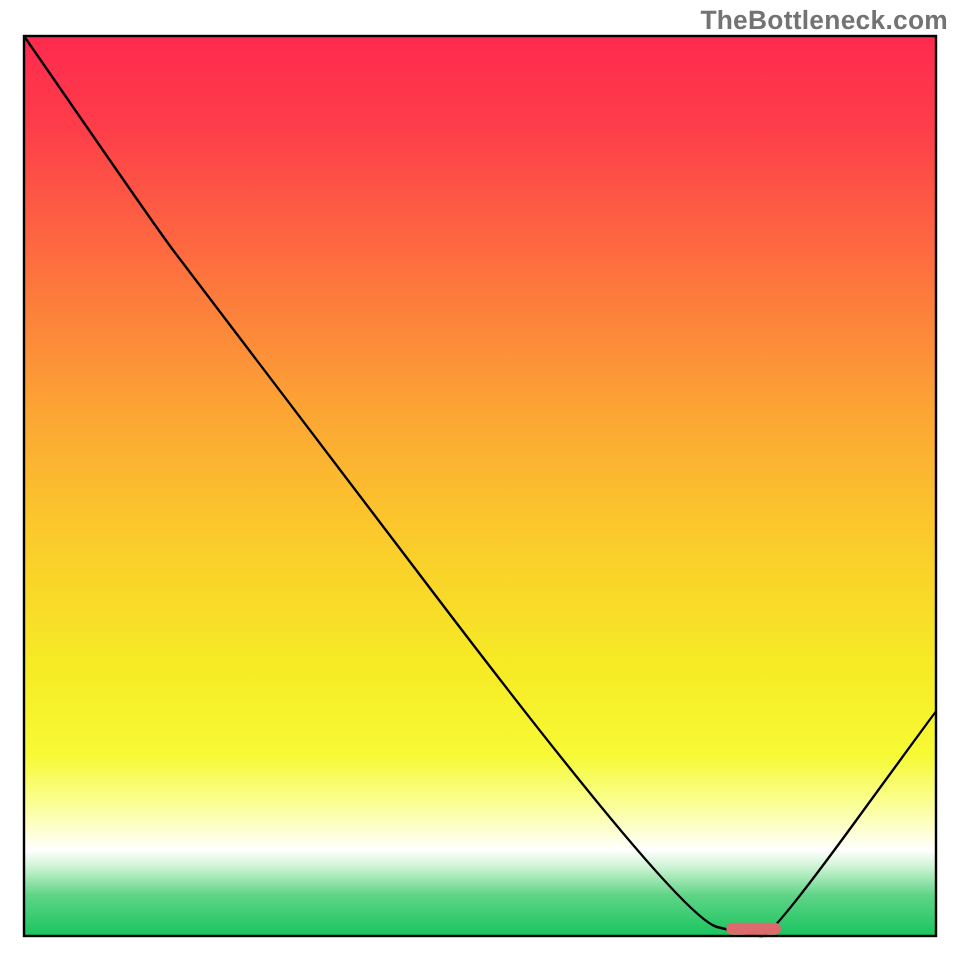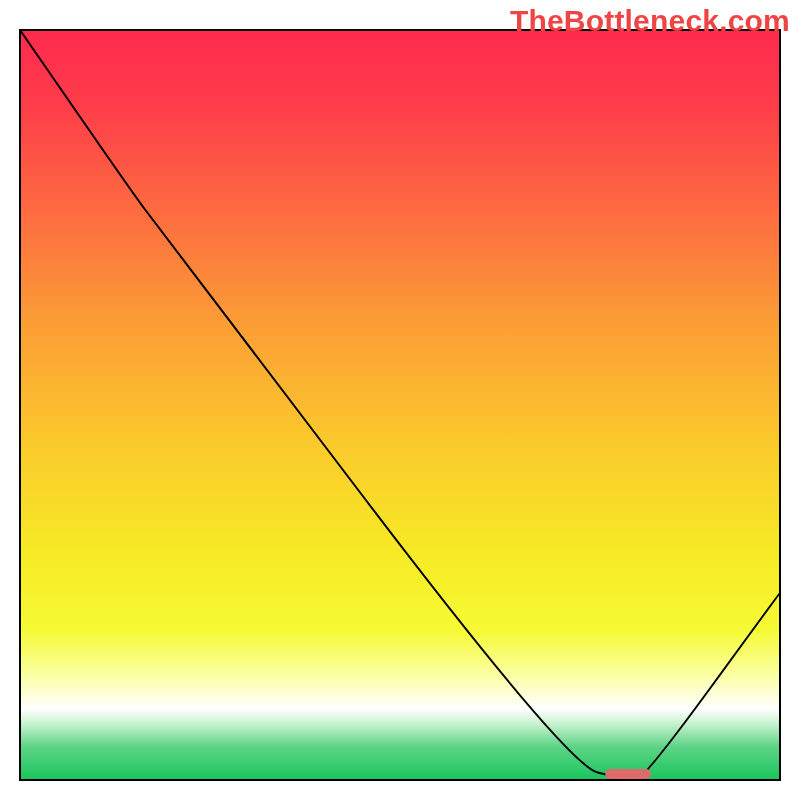--- a/index.html
+++ b/index.html
@@ -13,23 +13,23 @@
   }
   .wrap {
     position: relative;
     width: 800px;
     height: 800px;
   }
   .watermark {
     position: absolute;
     top: 4px;
     right: 10px;
-    font-size: 30px;
+    font-size: 22px;
     font-weight: 600;
-    color: #ef4444;
+    color: #737373;
     letter-spacing: 0.2px;
     z-index: 3;
   }
   svg {
     display: block;
   }
 </style>
 </head>
 <body>
 

